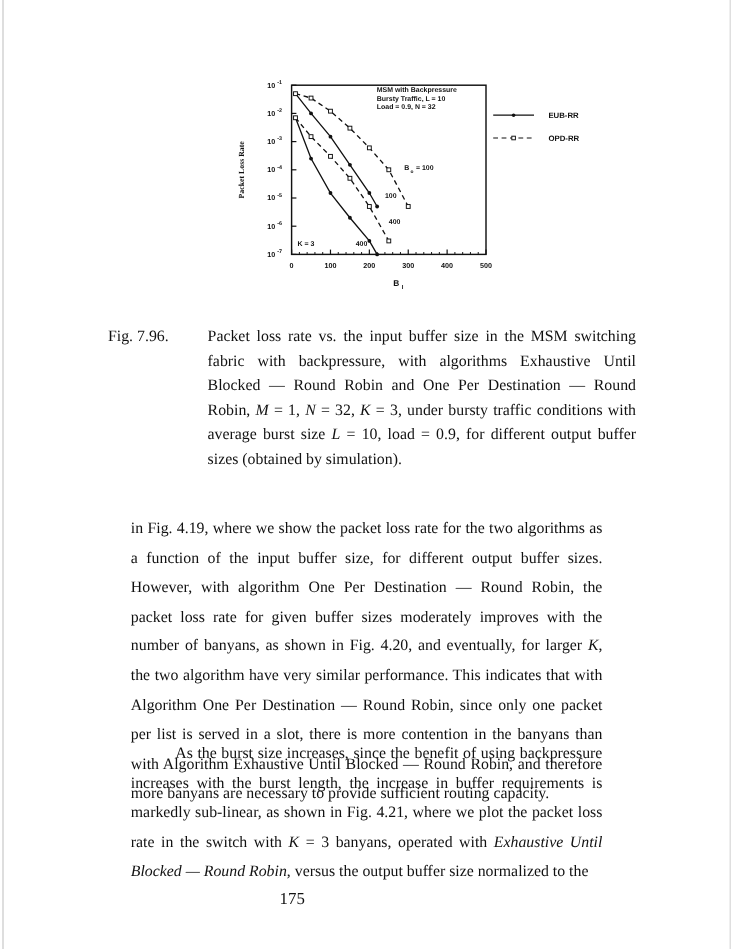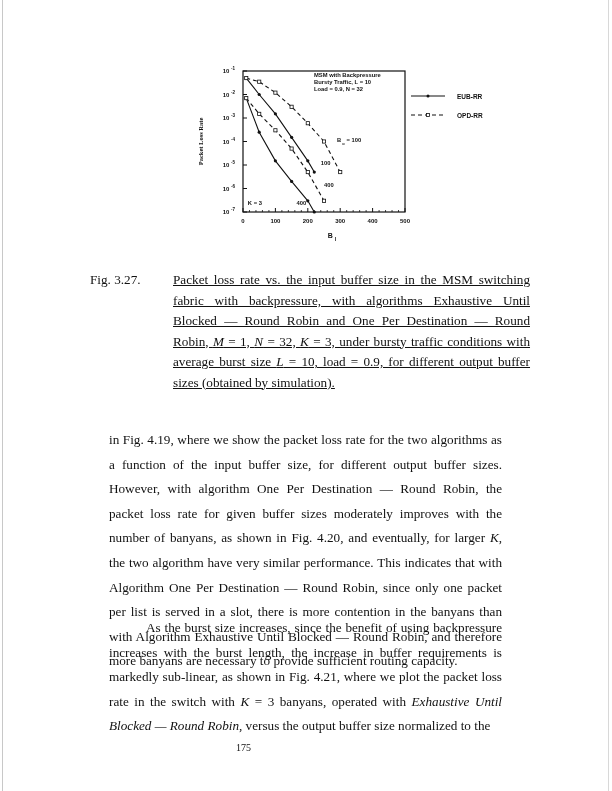--- a/index.html
+++ b/index.html
@@ -3,25 +3,25 @@
 <meta charset="utf-8">
 <style>
   html, body { margin: 0; padding: 0; background: #ffffff; }
   body { width: 612px; height: 791px; position: relative; overflow: hidden; font-family: "Liberation Serif", serif; color: #111; }
   .page-edge { position: absolute; left: 2px; top: 0; width: 1px; height: 791px; background: #c8c8c8; }
   .page-edge-right { position: absolute; right: 3px; top: 0; width: 1px; height: 791px; background: #d8d8d8; }
   #chart { position: absolute; left: 0; top: 0; width: 612px; height: 250px; }
   #chart text { font-family: "Liberation Sans", sans-serif; font-weight: bold; fill: #111; }
   .caption { position: absolute; left: 90px; top: 270px; width: 440px; font-size: 13.2px; line-height: 20.5px; }
   .caption .fig-label { position: absolute; left: 0; top: 0; }
-  .caption .fig-text { margin-left: 83px; text-align: justify; text-decoration: underline; }
+  .caption .fig-text { margin-left: 83px; text-align: justify; }
   .body-text { position: absolute; left: 109px; width: 393px; font-size: 13.2px; line-height: 24.6px; text-align: justify; }
   .p1 { top: 428px; }
   .p2 { top: 616px; text-indent: 37px; }
-  .pagenum { position: absolute; top: 742px; left: 0; width: 487px; text-align: center; font-size: 10px; }
+  .pagenum { position: absolute; top: 742px; left: 0; width: 487px; text-align: center; font-size: 14px; }
   i { font-style: italic; }
 </style>
 </head>
 <body>
 
 <div class="page-edge"></div>
 <div class="page-edge-right"></div>
 
 <svg id="chart" xmlns="http://www.w3.org/2000/svg" viewBox="0 0 612 250">
   <g id="axes">
@@ -118,21 +118,21 @@
       <line x1="411" y1="96" x2="445" y2="96" stroke="#111" stroke-width="1"></line>
       <circle cx="428" cy="96" r="1.5" fill="#111"></circle>
       <text x="457" y="98.5" font-size="6.5">EUB-RR</text>
       <line x1="411" y1="115" x2="445" y2="115" stroke="#111" stroke-width="1" stroke-dasharray="4,3"></line>
       <rect x="426.5" y="113.5" width="3" height="3" fill="#fff" stroke="#111" stroke-width="0.8"></rect>
       <text x="457" y="117.5" font-size="6.5">OPD-RR</text>
     </g>
 </svg>
 
 <div class="caption">
-  <span class="fig-label">Fig. 3.27.</span>
+  <span class="fig-label">Fig. 7.96.</span>
   <div class="fig-text">
     <span>Packet loss rate vs. the input buffer size in the MSM switching fabric with backpressure, with algorithms Exhaustive Until Blocked — Round Robin and One Per Destination — Round Robin, </span><i>M</i><span> = 1, </span><i>N</i><span> = 32, </span><i>K</i><span> = 3, under bursty traffic conditions with average burst size </span><i>L</i><span> = 10, load = 0.9, for different output buffer sizes (obtained by simulation).</span>
   </div>
 </div>
 
 <div class="body-text p1"><span>in Fig. 4.19, where we show the packet loss rate for the two algorithms as a function of the input buffer size, for different output buffer sizes. However, with algorithm One Per Destination — Round Robin, the packet loss rate for given buffer sizes moderately improves with the number of banyans, as shown in Fig. 4.20, and eventually, for larger </span><i>K</i><span>, the two algorithm have very similar performance. This indicates that with Algorithm One Per Destination — Round Robin, since only one packet per list is served in a slot, there is more contention in the banyans than with Algorithm Exhaustive Until Blocked — Round Robin, and therefore more banyans are necessary to provide sufficient routing capacity.</span></div>
 
 <div class="body-text p2"><span>As the burst size increases, since the benefit of using backpressure increases with the burst length, the increase in buffer requirements is markedly sub-linear, as shown in Fig. 4.21, where we plot the packet loss rate in the switch with </span><i>K</i><span> = 3 banyans, operated with </span><i>Exhaustive Until Blocked — Round Robin</i><span>, versus the output buffer size normalized to the</span></div>
 
 <div class="pagenum">175</div>

